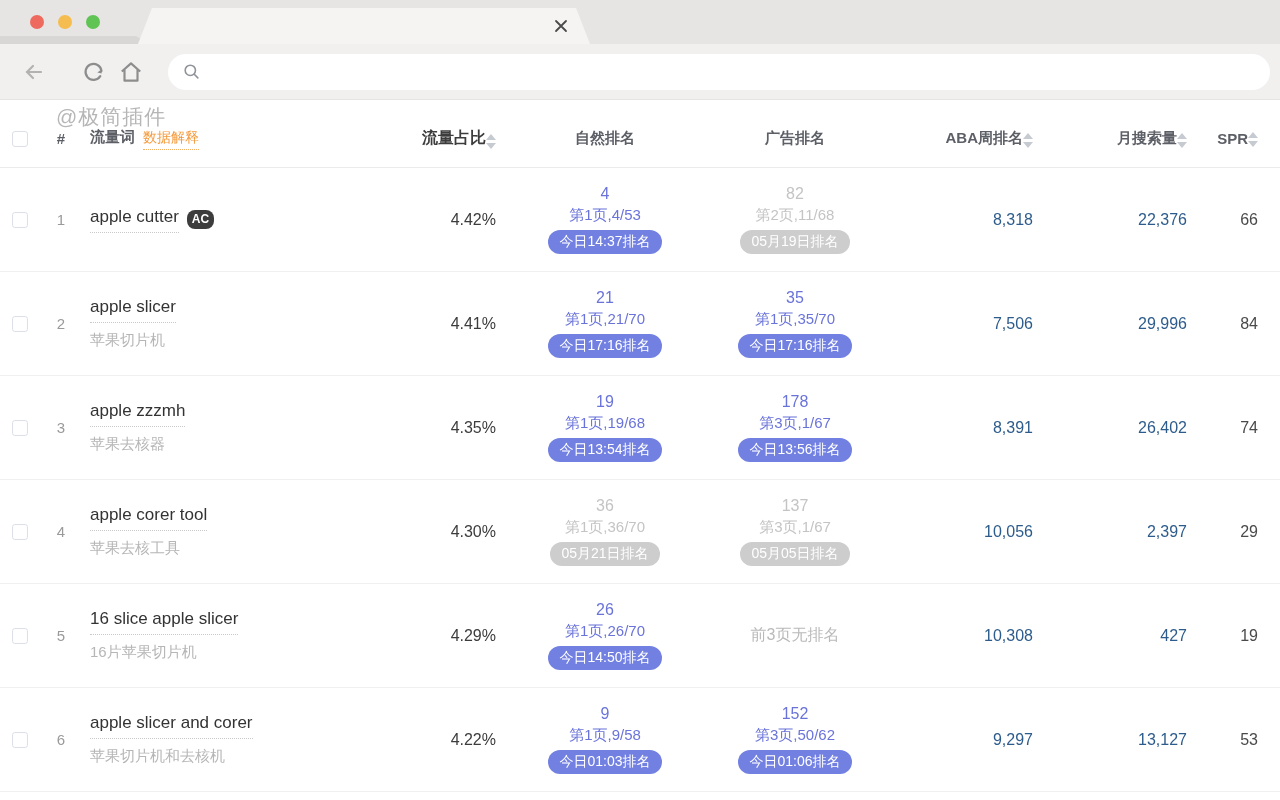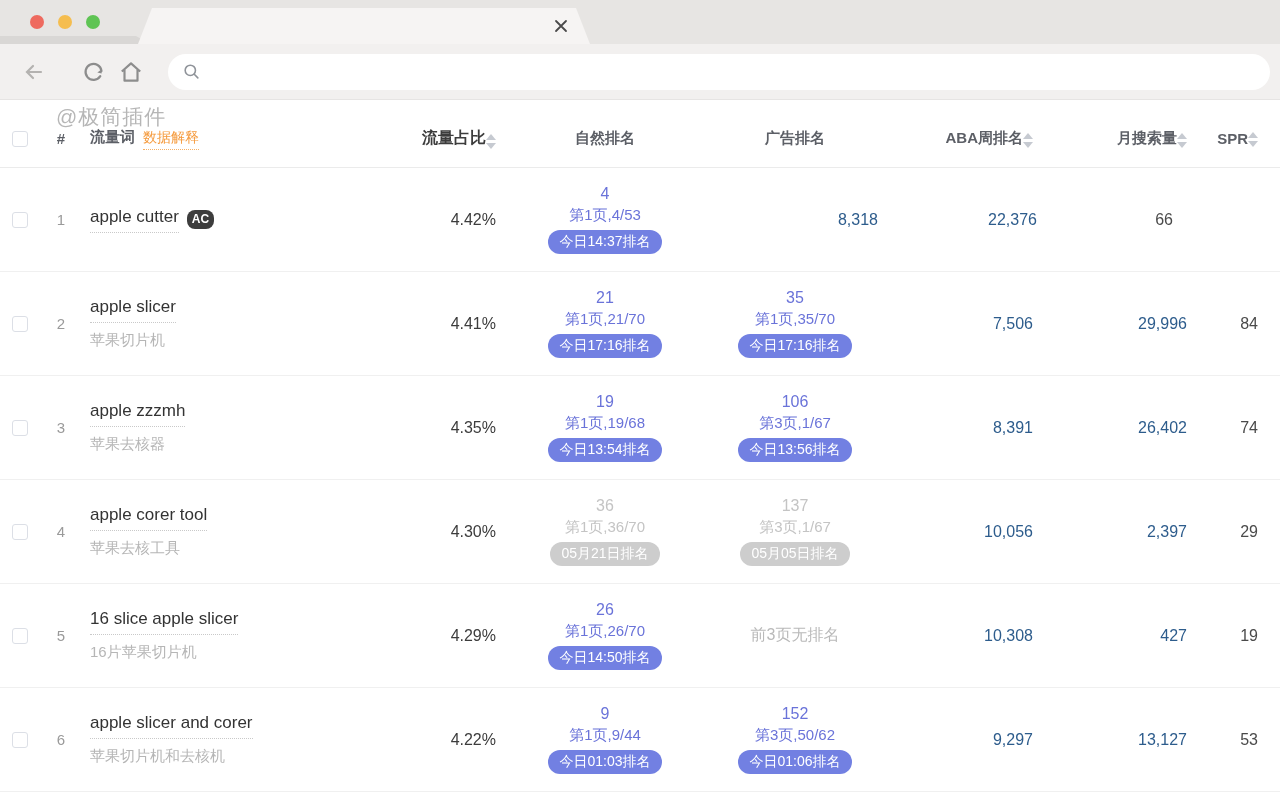--- a/index.html
+++ b/index.html
@@ -186,20 +186,28 @@
     </div>
     <div class="cell c-share">4.42%</div>
     <div class="cell c-rank">
       <div class="rank-stack fresh">
         <div class="rank-num">4</div>
         <div class="rank-pos">第1页,4/53</div>
         <div class="rank-pill">今日14:37排名</div>
       </div>
 
     </div>
+    <div class="cell c-rank">
+      <div class="rank-stack stale">
+        <div class="rank-num">82</div>
+        <div class="rank-pos">第2页,11/68</div>
+        <div class="rank-pill">05月19日排名</div>
+      </div>
+
+    </div>
     <div class="cell c-aba num-blue">8,318</div>
     <div class="cell c-monthly num-blue">22,376</div>
     <div class="cell c-spr val">66</div>
   </div>
 
   <div class="grid row">
     <div class="cell c-check">
           <span class="checkbox"></span>
         </div>
     <div class="cell c-idx">2</div>
@@ -248,21 +256,21 @@
     <div class="cell c-rank">
       <div class="rank-stack fresh">
         <div class="rank-num">19</div>
         <div class="rank-pos">第1页,19/68</div>
         <div class="rank-pill">今日13:54排名</div>
       </div>
 
     </div>
     <div class="cell c-rank">
       <div class="rank-stack fresh">
-        <div class="rank-num">106</div>
+        <div class="rank-num">178</div>
         <div class="rank-pos">第3页,1/67</div>
         <div class="rank-pill">今日13:56排名</div>
       </div>
 
     </div>
     <div class="cell c-aba num-blue">8,391</div>
     <div class="cell c-monthly num-blue">26,402</div>
     <div class="cell c-spr val">74</div>
   </div>
 
@@ -339,21 +347,21 @@
       <div class="kw-line">
         <span class="kw">apple slicer and corer</span>
 
       </div>
       <div class="kw-trans">苹果切片机和去核机</div>
     </div>
     <div class="cell c-share">4.22%</div>
     <div class="cell c-rank">
       <div class="rank-stack fresh">
         <div class="rank-num">9</div>
-        <div class="rank-pos">第1页,9/44</div>
+        <div class="rank-pos">第1页,9/58</div>
         <div class="rank-pill">今日01:03排名</div>
       </div>
 
     </div>
     <div class="cell c-rank">
       <div class="rank-stack fresh">
         <div class="rank-num">152</div>
         <div class="rank-pos">第3页,50/62</div>
         <div class="rank-pill">今日01:06排名</div>
       </div>

